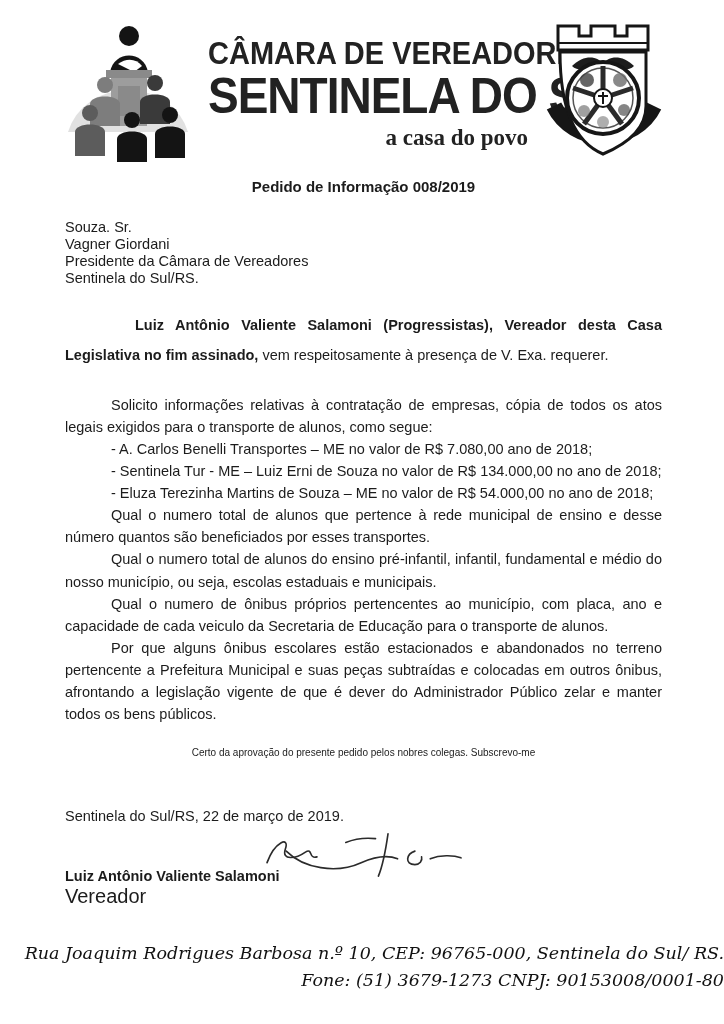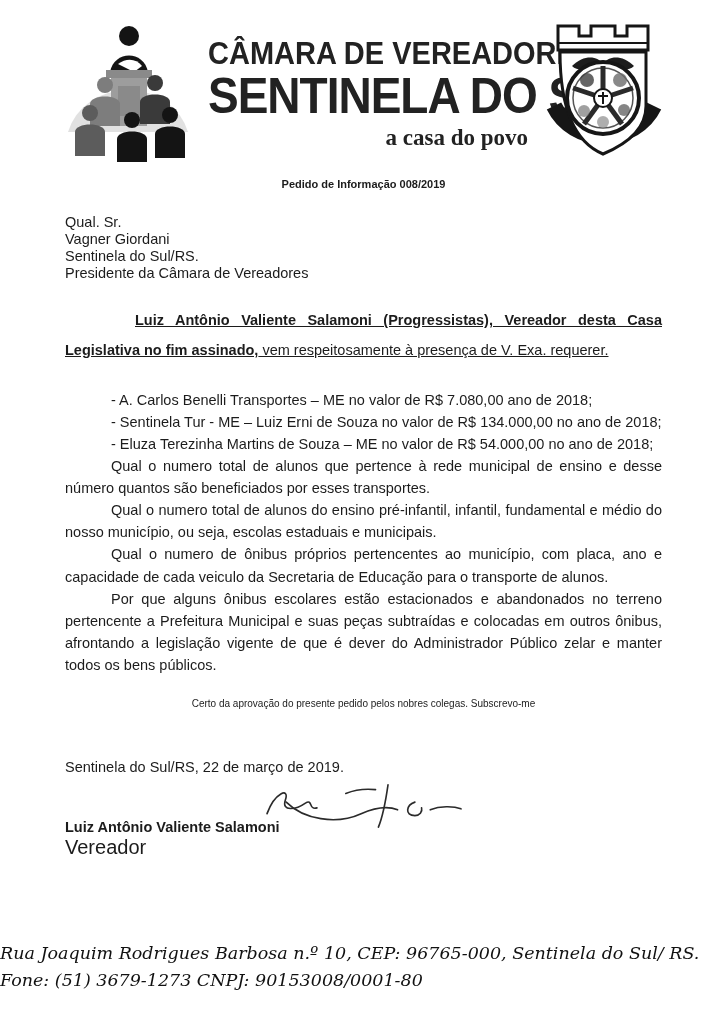--- a/index.html
+++ b/index.html
@@ -30,46 +30,46 @@
     font-size:46px;font-weight:bold;letter-spacing:-1px;line-height:1.0;
     transform:scaleY(1.08);white-space:nowrap;margin-top:2px;
   }
   .tagline{
     font-family:"Liberation Serif", serif;
     font-size:23px;font-weight:bold;text-align:right;margin-top:6px;padding-right:6px;
   }
   
   .content{position:absolute;left:65px;right:62px;top:170px;}
   .doc-title{
-    font-size:11px;font-weight:bold;text-align:center;margin:8px 0 0 0;
+    font-size:15px;font-weight:bold;text-align:center;margin:8px 0 0 0;
   }
   .recipient{margin-top:24px;font-size:14.5px;line-height:1.17;}
   .intro{
     margin:24px 0 0 0;font-size:14.5px;line-height:2.05;
-    text-align:justify;text-indent:70px;text-decoration:underline;
+    text-align:justify;text-indent:70px;
   }
   .intro .b{font-weight:bold;}
   .bodytext{margin-top:24px;}
   .bodytext p{
     margin:0;font-size:14.5px;line-height:1.52;
     text-align:justify;text-indent:46px;
   }
   .closing{
     margin:22px 0 0 0;font-size:10px;text-align:center;
   }
   .dateline{
     margin:50px 0 0 0;font-size:14.5px;
   }
   .sigblock{margin-top:6px;text-align:left;}
   .scribble{display:block;margin:0 auto -10px auto;width:230px;height:48px;}
   .sig-name{font-size:14.5px;font-weight:bold;}
   .sig-role{font-size:20px;margin-top:1px;}
   
   .footer{
-    position:absolute;left:0;right:0;bottom:30px;text-align:left;
+    position:absolute;left:0;right:0;bottom:30px;text-align:right;
     font-family:"DejaVu Serif", serif;font-style:italic;
     font-size:17.5px;color:#111;line-height:1.55;
   }
 </style>
 </head>
 <body>
 
 <div class="page">
 
   <header class="letterhead">
@@ -136,29 +136,30 @@
       <line x1="61" y1="78" x2="61" y2="90" stroke="#161616" stroke-width="2"></line>
       <line x1="56" y1="82" x2="66" y2="82" stroke="#161616" stroke-width="2"></line>
     </svg>
   </header>
 
   <main class="content">
 
     <h1 class="doc-title">Pedido de Informação 008/2019</h1>
 
     <div class="recipient">
-      <div>Qual. Sr.</div>
+      <div>Souza. Sr.</div>
       <div>Vagner Giordani</div>
+      <div>Presidente da Câmara de Vereadores</div>
       <div>Sentinela do Sul/RS.</div>
-      <div>Presidente da Câmara de Vereadores</div>
     </div>
 
     <p class="intro"><span class="b">Luiz Antônio Valiente Salamoni (Progressistas), Vereador desta Casa Legislativa no fim assinado,</span><span> vem respeitosamente à presença de V. Exa. requerer.</span></p>
 
     <section class="bodytext">
+      <p>Solicito informações relativas à contratação de empresas, cópia de todos os atos legais exigidos para o transporte de alunos, como segue:</p>
       <p>- A. Carlos Benelli Transportes – ME no valor de R$ 7.080,00 ano de 2018;</p>
       <p>- Sentinela Tur - ME – Luiz Erni de Souza no valor de R$ 134.000,00 no ano de 2018;</p>
       <p>- Eluza Terezinha Martins de Souza – ME no valor de R$ 54.000,00 no ano de 2018;</p>
       <p>Qual o numero total de alunos que pertence à rede municipal de ensino e desse número quantos são beneficiados por esses transportes.</p>
       <p>Qual o numero total de alunos do ensino pré-infantil, infantil, fundamental e médio do nosso município, ou seja, escolas estaduais e municipais.</p>
       <p>Qual o numero de ônibus próprios pertencentes ao município, com placa, ano e capacidade de cada veiculo da Secretaria de Educação para o transporte de alunos.</p>
       <p>Por que alguns ônibus escolares estão estacionados e abandonados no terreno pertencente a Prefeitura Municipal e suas peças subtraídas e colocadas em outros ônibus, afrontando a legislação vigente de que é dever do Administrador Público zelar e manter todos os bens públicos.</p>
     </section>
 
     <p class="closing">Certo da aprovação do presente pedido pelos nobres colegas. Subscrevo-me</p>

